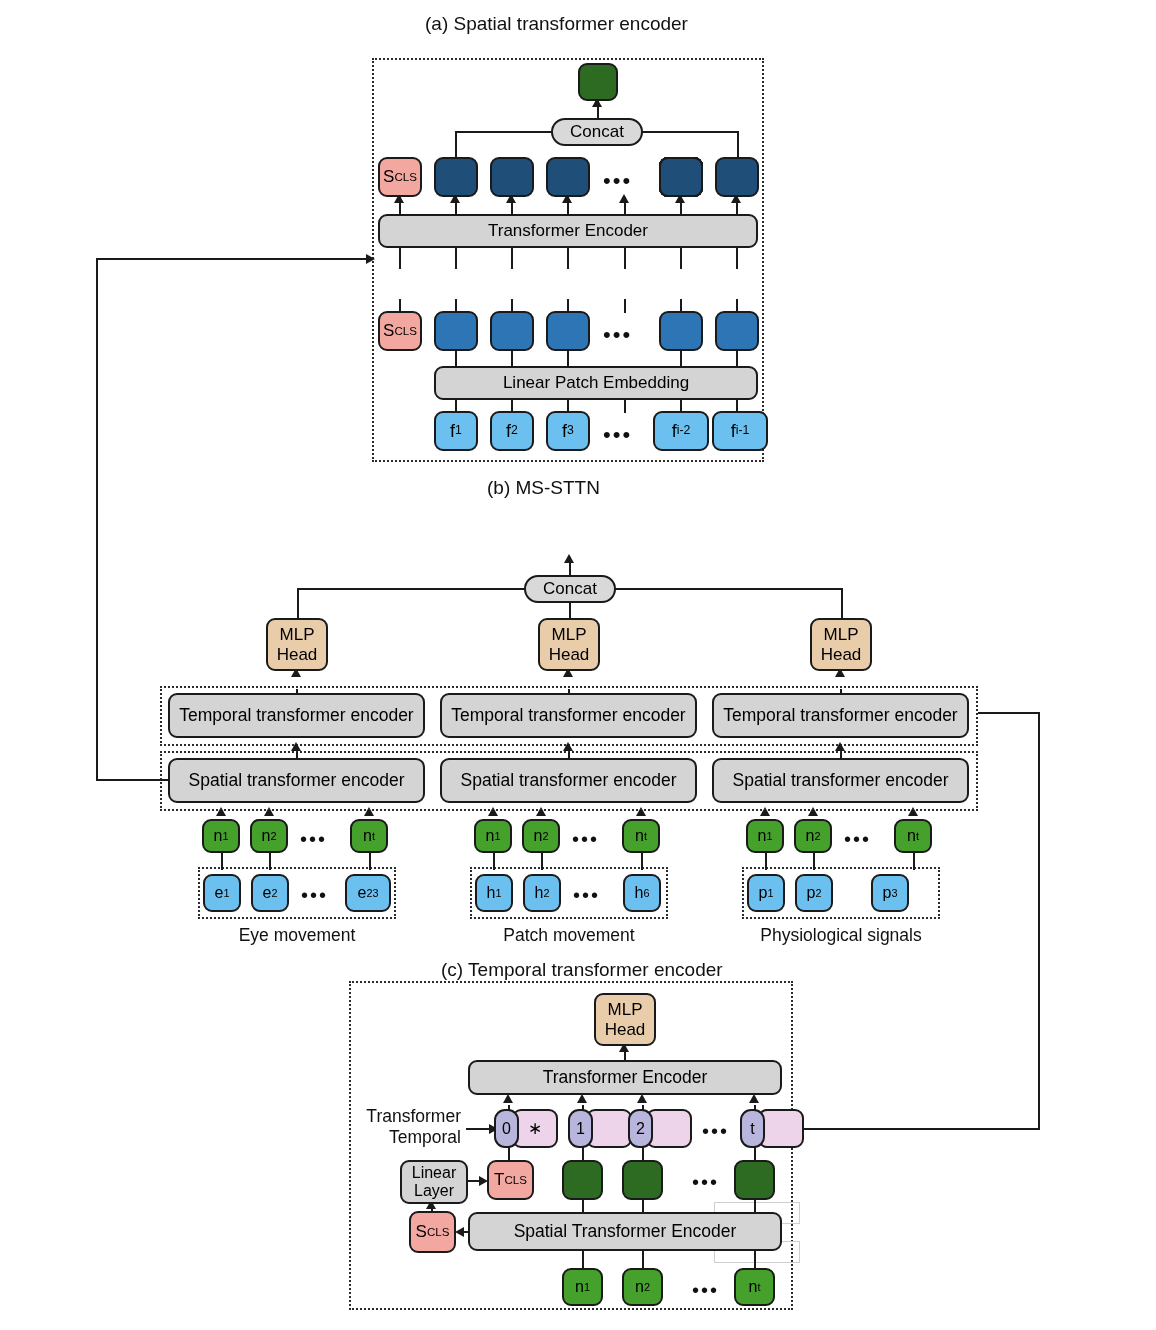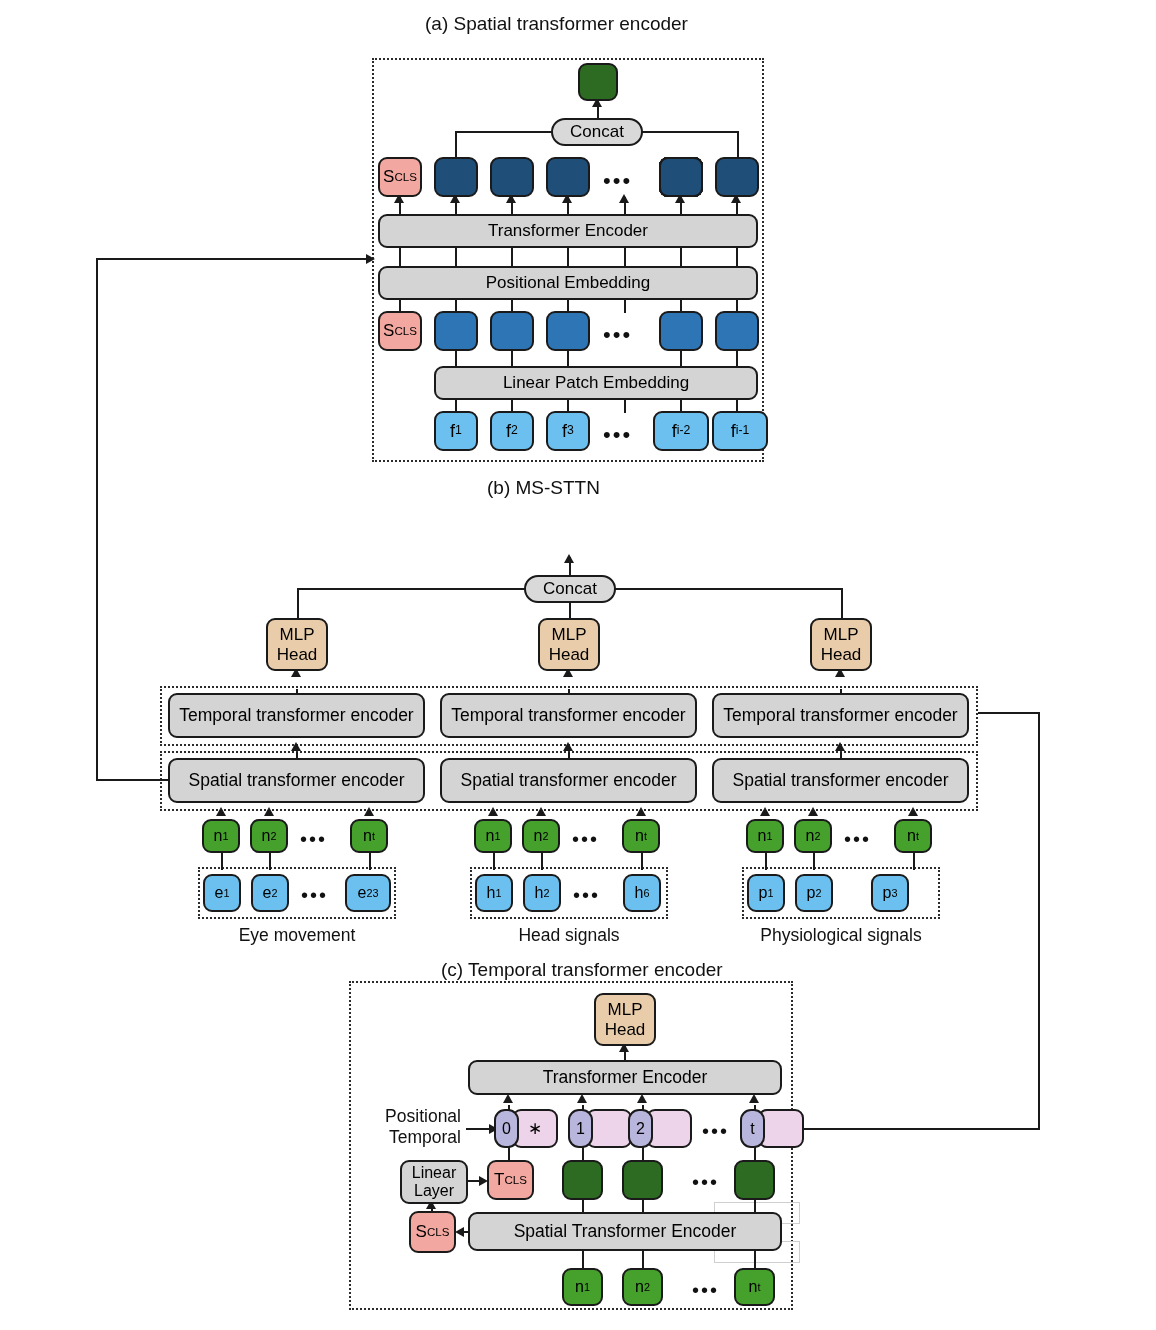--- a/index.html
+++ b/index.html
@@ -168,21 +168,20 @@
   <div class="node" style="left:378px;top:214px;width:380px;height:34px;background:#d4d4d4;">Transformer Encoder</div>
 
   <div class="ln lnv" style="left:399px;top:247px;height:22px;"></div>
   <div class="ln lnv" style="left:455px;top:247px;height:22px;"></div>
   <div class="ln lnv" style="left:511px;top:247px;height:22px;"></div>
   <div class="ln lnv" style="left:567px;top:247px;height:22px;"></div>
   <div class="ln lnv" style="left:624px;top:247px;height:22px;"></div>
   <div class="ln lnv" style="left:680px;top:247px;height:22px;"></div>
   <div class="ln lnv" style="left:736px;top:247px;height:22px;"></div>
 
-  <div class="node" style="left:378px;top:266px;width:380px;height:34px;background:#d4d4d4;">Positional Embedding</div>
 
   <div class="ln lnv" style="left:399px;top:299px;height:14px;"></div>
   <div class="ln lnv" style="left:455px;top:299px;height:14px;"></div>
   <div class="ln lnv" style="left:511px;top:299px;height:14px;"></div>
   <div class="ln lnv" style="left:567px;top:299px;height:14px;"></div>
   <div class="ln lnv" style="left:624px;top:299px;height:14px;"></div>
   <div class="ln lnv" style="left:680px;top:299px;height:14px;"></div>
   <div class="ln lnv" style="left:736px;top:299px;height:14px;"></div>
 
   <div class="node" style="left:378px;top:311px;width:44px;height:40px;background:#f2a8a0;font-size:17px;">
@@ -356,21 +355,21 @@
   </div>
   <div class="node" style="left:523px;top:874px;width:38px;height:38px;background:#6cc0f0;font-size:16px;">
     <span>h</span>
       <sub>2</sub>
   </div>
   <div class="dots" style="left:573px;top:885px;font-size:20px;">•••</div>
   <div class="node" style="left:623px;top:874px;width:38px;height:38px;background:#6cc0f0;font-size:16px;">
     <span>h</span>
       <sub>6</sub>
   </div>
-  <div class="axislabel" style="left:470px;top:925px;width:198px;">Head signals</div>
+  <div class="axislabel" style="left:470px;top:925px;width:198px;">Patch movement</div>
 
   <div class="ln lnv" style="left:765px;top:820px;height:16px;"></div>
   <div class="arrowhead ah-up" style="left:760px;top:807px;"></div>
   <div class="ln lnv" style="left:813px;top:820px;height:16px;"></div>
   <div class="arrowhead ah-up" style="left:808px;top:807px;"></div>
   <div class="ln lnv" style="left:913px;top:820px;height:16px;"></div>
   <div class="arrowhead ah-up" style="left:908px;top:807px;"></div>
 
   <div class="node" style="left:746px;top:819px;width:38px;height:34px;background:#46a02c;font-size:16px;">
     <span>n</span>
@@ -430,21 +429,21 @@
   <div class="ln lnv" style="left:508px;top:1105px;height:12px;"></div>
   <div class="arrowhead ah-up" style="left:503px;top:1094px;"></div>
   <div class="ln lnv" style="left:582px;top:1105px;height:12px;"></div>
   <div class="arrowhead ah-up" style="left:577px;top:1094px;"></div>
   <div class="ln lnv" style="left:642px;top:1105px;height:12px;"></div>
   <div class="arrowhead ah-up" style="left:637px;top:1094px;"></div>
   <div class="ln lnv" style="left:754px;top:1105px;height:12px;"></div>
   <div class="arrowhead ah-up" style="left:749px;top:1094px;"></div>
 
   <div class="axislabel" style="left:355px;top:1106px;width:106px;text-align:right;line-height:1.2;">
-    <div>Positional</div>
+    <div>Transformer</div>
     <div>Temporal</div>
   </div>
   <div class="ln lnh" style="left:466px;top:1128px;width:24px;"></div>
   <div class="arrowhead ah-right" style="left:489px;top:1124px;"></div>
 
   <div class="node" style="left:494px;top:1109px;width:25px;height:39px;border-radius:11px;background:#b9b6de;font-size:16px;z-index:5;">0</div>
   <div class="node" style="left:512px;top:1109px;width:46px;height:39px;background:#eed4ea;font-size:17px;">∗</div>
 
   <div class="node" style="left:568px;top:1109px;width:25px;height:39px;border-radius:11px;background:#b9b6de;font-size:16px;z-index:5;">1</div>
   <div class="node" style="left:586px;top:1109px;width:46px;height:39px;background:#eed4ea;font-size:17px;"></div>

